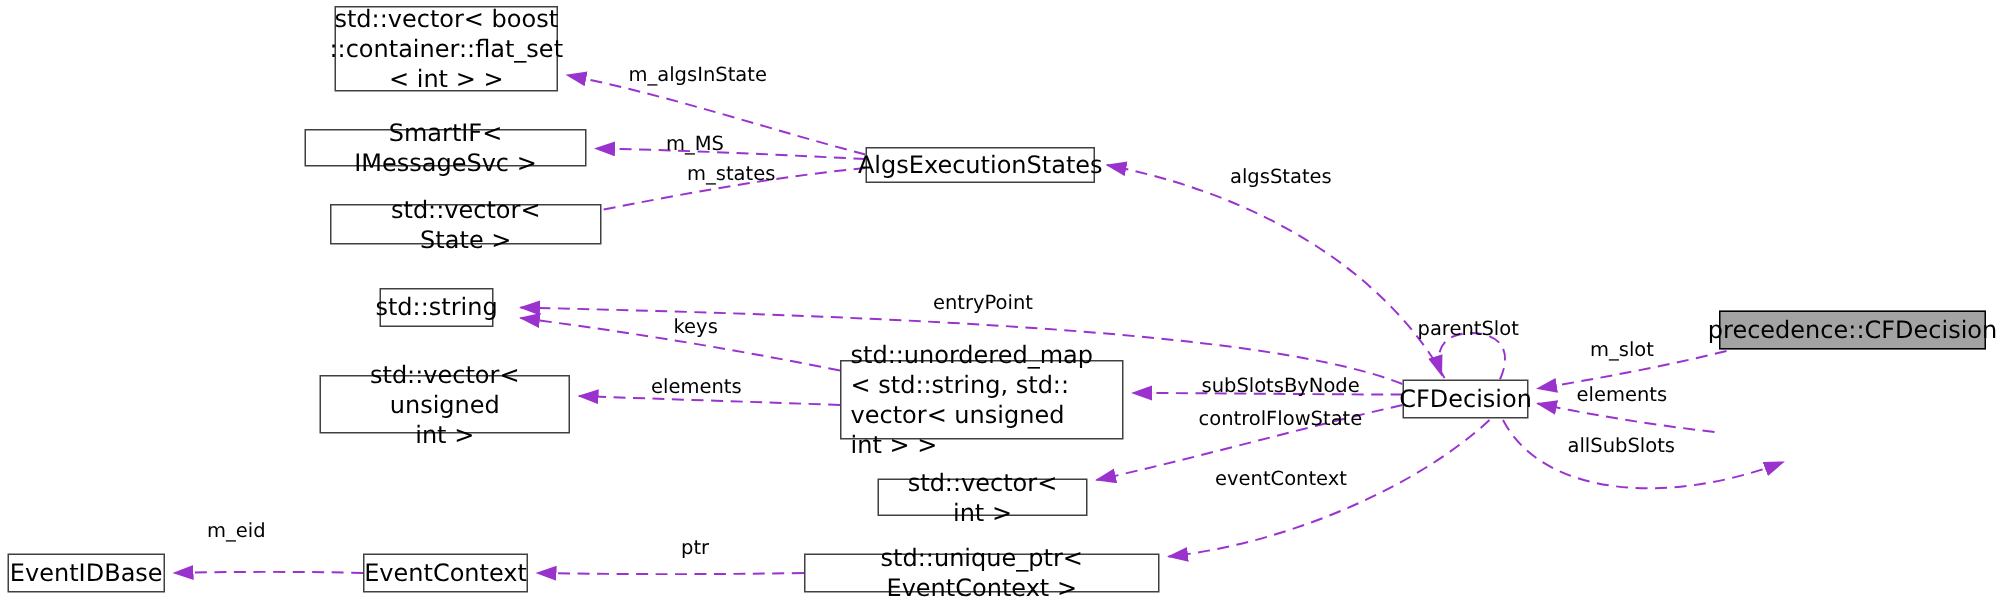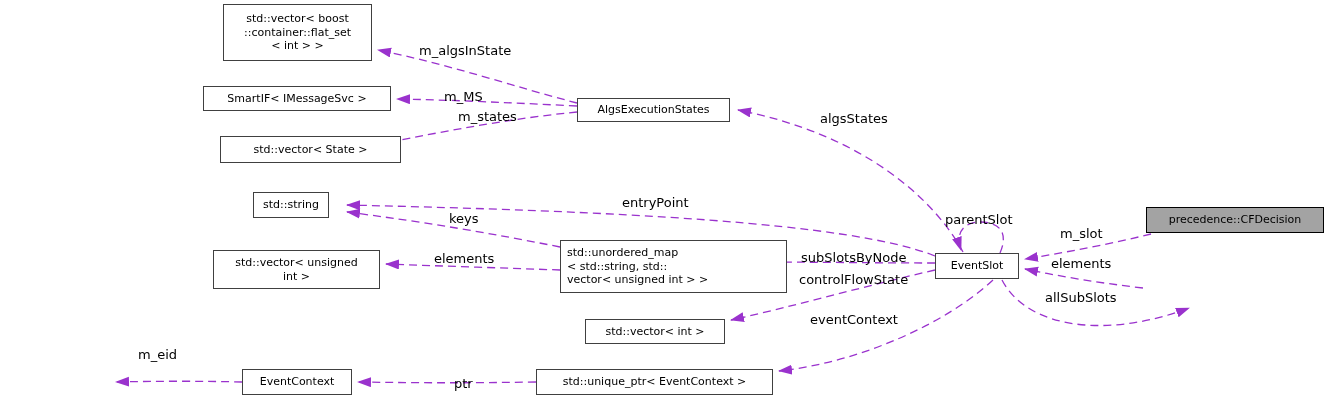--- a/index.html
+++ b/index.html
@@ -7,21 +7,21 @@
     position:relative;width:1332px;height:401px;background:#ffffff;
     font-family:"DejaVu Sans","Liberation Sans",sans-serif;overflow:hidden;
   }
   svg.edge-layer{position:absolute;left:0;top:0;width:1332px;height:401px;}
   .edge{fill:none;stroke:#9a32cd;stroke-width:1.3;stroke-dasharray:8 5;}
   .node{
     position:absolute;box-sizing:border-box;background:#ffffff;
     border:1.5px solid #404040;color:#000;
     display:flex;align-items:center;justify-content:center;
     text-align:center;white-space:pre-line;
-    font-size:11px;line-height:1.25;padding:1px 16px;cursor:pointer;
+    font-size:16px;line-height:1.25;padding:1px 16px;cursor:pointer;
   }
   .node.left{justify-content:flex-start;text-align:left;padding-left:6px;}
   .node.hl{background:#a3a3a3;border-color:#000000;cursor:default;}
   .elabel{
     position:absolute;font-size:13px;color:#000;white-space:nowrap;line-height:1.2;text-align:right;
   }
 </style>
 </head>
 <body>
 
@@ -53,39 +53,40 @@
 
   <div class="node" style="left:223px;top:4px;width:149px;height:57px">std::vector&lt; boost
 ::container::flat_set
 &lt; int &gt; &gt;</div>
   <div class="node" style="left:203px;top:86px;width:188px;height:25px">SmartIF&lt; IMessageSvc &gt;</div>
   <div class="node" style="left:220px;top:136px;width:181px;height:27px">std::vector&lt; State &gt;</div>
   <div class="node" style="left:577px;top:98px;width:153px;height:24px">AlgsExecutionStates</div>
   <div class="node" style="left:253px;top:192px;width:76px;height:26px">std::string</div>
   <div class="node" style="left:213px;top:250px;width:167px;height:39px">std::vector&lt; unsigned
 int &gt;</div>
-  <div class="node left" style="left:560px;top:240px;width:227px;height:53px">std::unordered_map
+  <div class="node left" style="left:560px;top:240px;width:189px;height:53px">std::unordered_map
 &lt; std::string, std::
 vector&lt; unsigned int &gt; &gt;</div>
   <div class="node" style="left:585px;top:319px;width:140px;height:25px">std::vector&lt; int &gt;</div>
+  <div class="node" style="left:5px;top:369px;width:105px;height:26px">EventIDBase</div>
   <div class="node" style="left:242px;top:369px;width:110px;height:26px">EventContext</div>
   <div class="node" style="left:536px;top:369px;width:237px;height:26px">std::unique_ptr&lt; EventContext &gt;</div>
-  <div class="node" style="left:935px;top:253px;width:84px;height:26px">EventSlot</div>
+  <div class="node" style="left:935px;top:253px;width:84px;height:26px">CFDecision</div>
   <div class="node hl" style="left:1146px;top:207px;width:178px;height:26px">precedence::CFDecision</div>
 
   <div class="elabel" style="left:419px;top:43px">m_algsInState</div>
   <div class="elabel" style="left:444px;top:89px">m_MS</div>
   <div class="elabel" style="left:458px;top:109px">m_states</div>
   <div class="elabel" style="left:820px;top:111px">algsStates</div>
   <div class="elabel" style="left:622px;top:195px">entryPoint</div>
   <div class="elabel" style="left:449px;top:211px">keys</div>
   <div class="elabel" style="left:434px;top:251px">elements</div>
   <div class="elabel" style="left:801px;top:250px">subSlotsByNode</div>
   <div class="elabel" style="left:799px;top:272px">controlFlowState</div>
   <div class="elabel" style="left:810px;top:312px">eventContext</div>
   <div class="elabel" style="left:945px;top:212px">parentSlot</div>
   <div class="elabel" style="left:1060px;top:226px">m_slot</div>
   <div class="elabel" style="left:1051px;top:256px">elements</div>
   <div class="elabel" style="left:1045px;top:290px">allSubSlots</div>
   <div class="elabel" style="left:138px;top:347px">m_eid</div>
-  <div class="elabel" style="left:454px;top:376px">ptr</div>
+  <div class="elabel" style="left:454px;top:358px">ptr</div>
 
 </div>
 
 </body></html>

